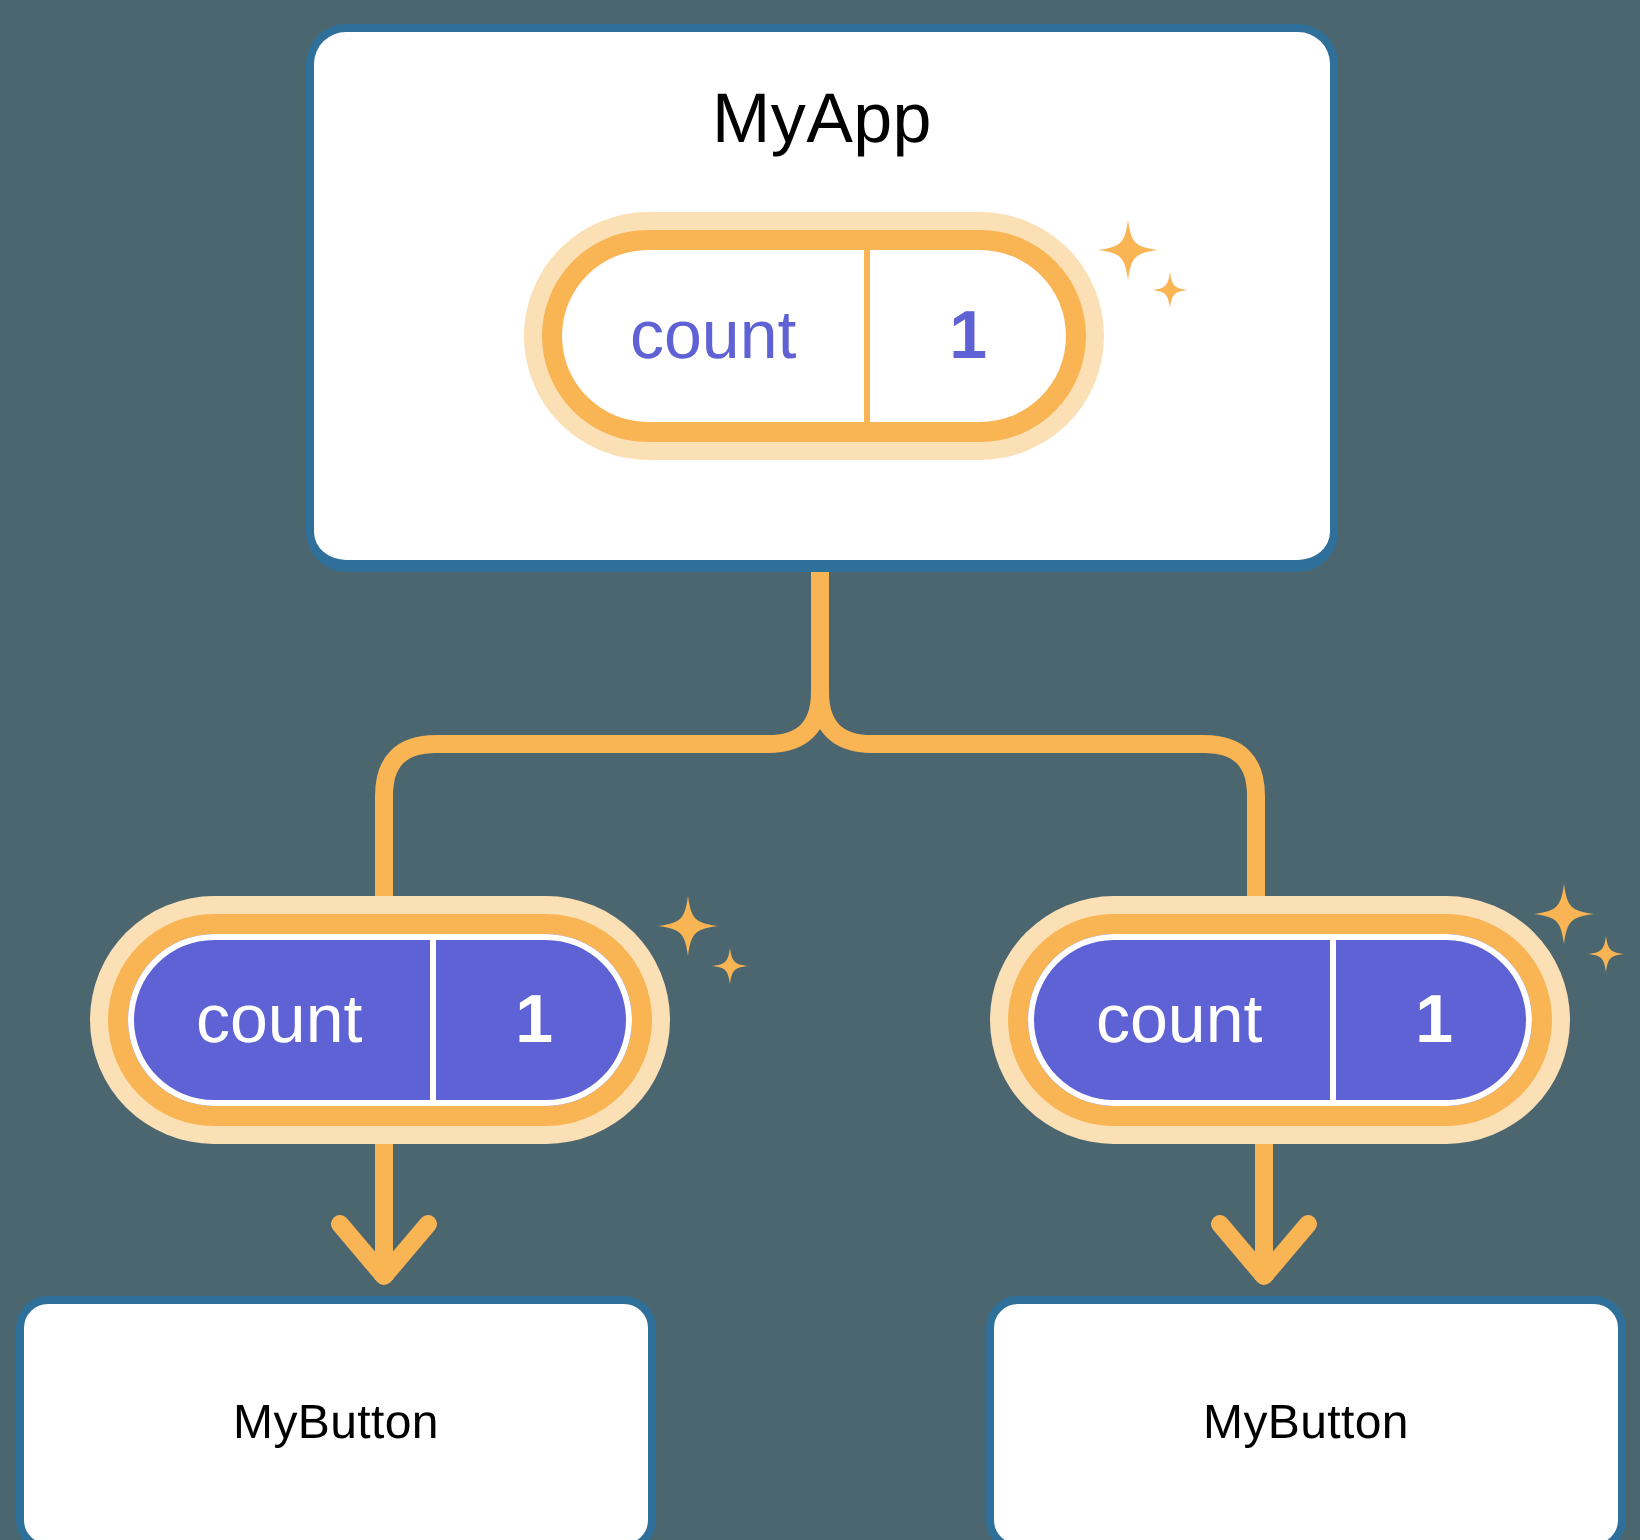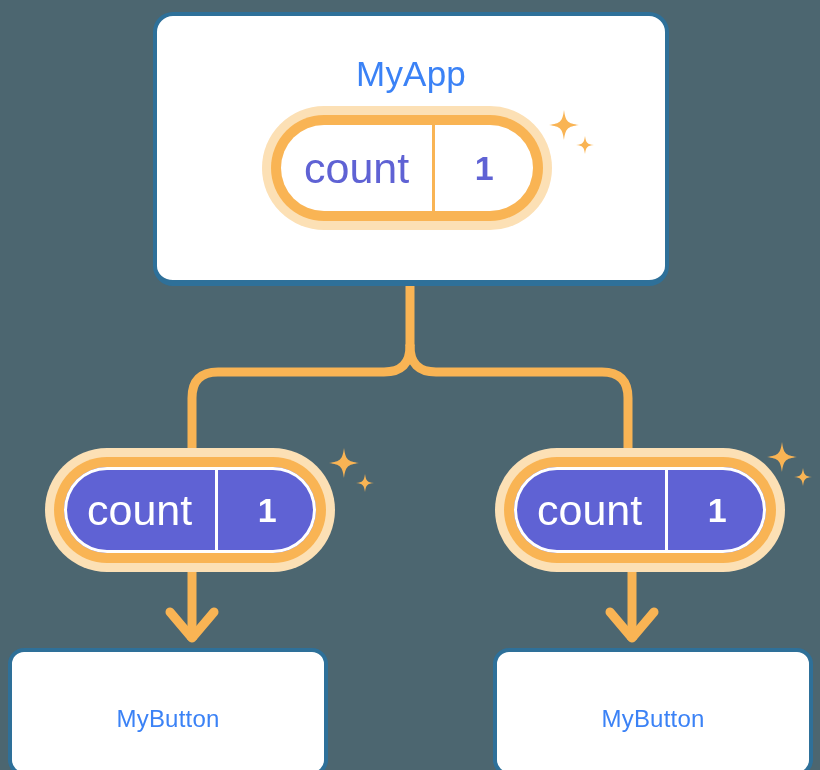--- a/index.html
+++ b/index.html
@@ -50,27 +50,26 @@
   }
   .card.leaf {
     width: 320px;
     height: 128px;
     border-radius: 16px;
   }
   .card.leaf.left  { left: 8px;   top: 648px; }
   .card.leaf.right { left: 493px; top: 648px; }
 
   .card-title {
-    color: #3b82f6;
+    color: #000000;
     font-size: 35px;
     font-weight: 400;
     letter-spacing: 0.2px;
     line-height: 1;
     white-space: nowrap;
-    margin-top: 14px;
   }
   .card.leaf .card-title { font-size: 24px; }
 
   
   .pill-wrap {
     position: absolute;
     display: flex;
     align-items: center;
     justify-content: center;
   }
@@ -128,21 +127,21 @@
   .root-pill .pill-val { color: #5f62d4; }
   .root-pill .pill-val { border-left: 3px solid #f9b454; font-weight: 700; }
 
   .left-pill  .pill-key, .left-pill  .pill-val,
   .right-pill .pill-key, .right-pill .pill-val { color: #ffffff; }
   .left-pill  .pill-val, .right-pill .pill-val {
     border-left: 3px solid #ffffff;
     font-weight: 700;
   }
 
-  .pill-key { font-size: 43px; }
+  .pill-key { font-size: 34px; }
   .pill-val { font-size: 34px; }
 
   
   .sparkle {
     position: absolute;
     pointer-events: none;
   }
 </style>
 </head>
 <body>

